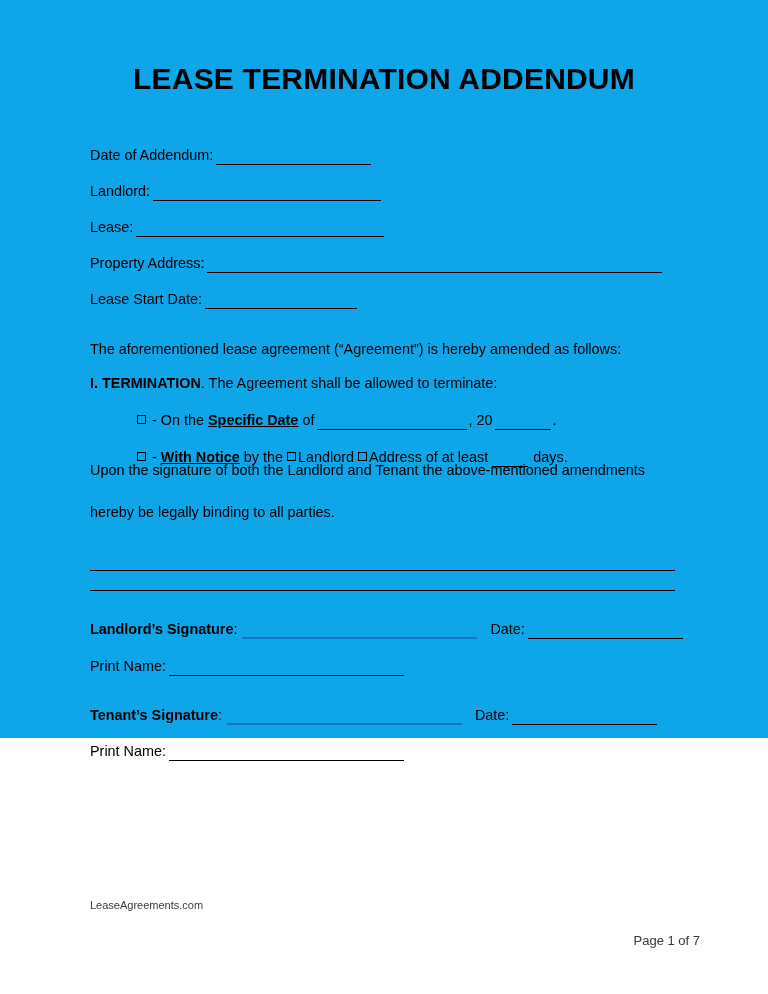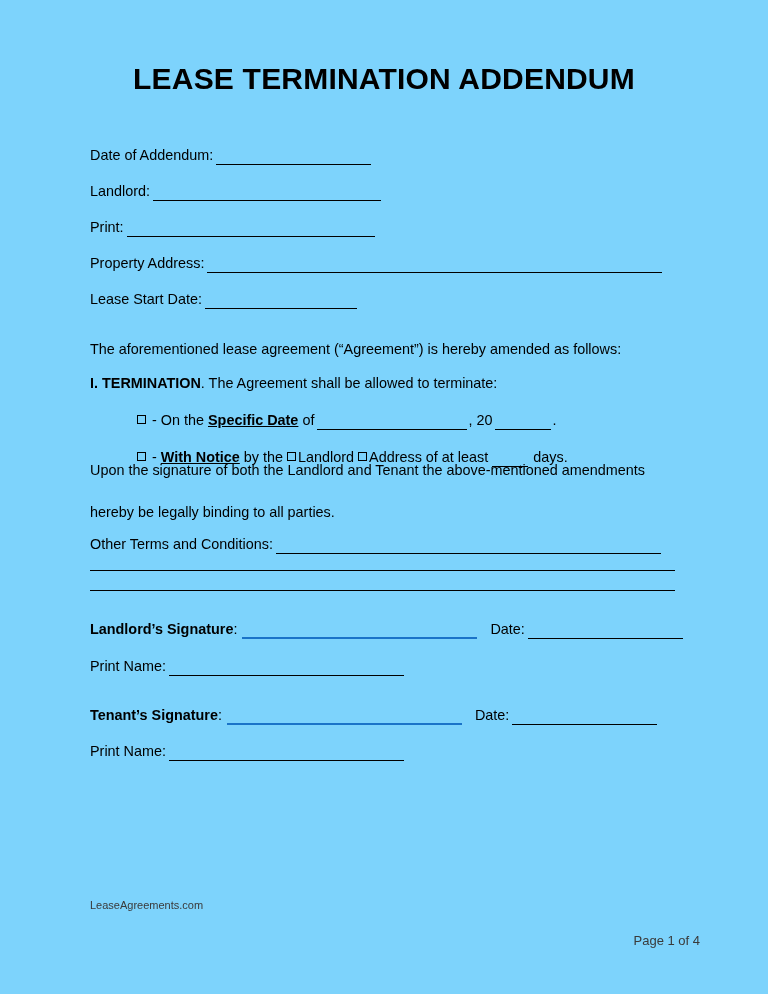--- a/index.html
+++ b/index.html
@@ -13,22 +13,22 @@
     font-family: "Liberation Sans", sans-serif;
     color: #000000;
     position: relative;
     overflow: hidden;
   }
 
   .page {
     position: absolute;
     left: 0; top: 0;
     width: 768px;
-    height: 994px;
-    background: #7dd3fc;
+    height: 738px;
+    background: #0ea5e9;
   }
 
   
   .doc-title {
     position: absolute;
     left: 0;
     top: 62px;
     width: 768px;
     text-align: center;
     font-size: 30px;
@@ -113,21 +113,21 @@
 
   <div class="block" style="top:146px;">
     <span>Date of Addendum:</span><span class="rule" style="width:155px;"></span>
   </div>
 
   <div class="block" style="top:182px;">
     <span>Landlord:</span><span class="rule" style="width:228px;"></span>
   </div>
 
   <div class="block" style="top:218px;">
-    <span>Print:</span><span class="rule" style="width:248px;"></span>
+    <span>Lease:</span><span class="rule" style="width:248px;"></span>
   </div>
 
   <div class="block" style="top:254px;">
     <span>Property Address:</span><span class="rule" style="width:455px;"></span>
   </div>
 
   <div class="block" style="top:340px;">The aforementioned lease agreement (“Agreement”) is hereby amended as follows:</div>
 
   <div class="block" style="top:290px;">
     <span>Lease Start Date:</span><span class="rule" style="width:152px;"></span>
@@ -152,23 +152,20 @@
     <span>by the</span>
     <span class="checkbox"></span><span>Landlord</span>
     <span class="checkbox"></span><span>Address</span>
     <span>of at least</span><span class="rule tiny" style="margin-left:4px;"></span>
     <span>days.</span>
   </div>
 
   <div class="block" style="top:461px;">Upon the signature of both the Landlord and Tenant the above-mentioned amendments</div>
   <div class="block" style="top:503px;">hereby be legally binding to all parties.</div>
 
-  <div class="block" style="top:535px;">
-    <span>Other Terms and Conditions:</span><span class="rule" style="width:385px;"></span>
-  </div>
   <div class="ruleline" style="top:570px;"></div>
   <div class="ruleline" style="top:590px;"></div>
 
   <div class="block" style="top:620px;">
     <span class="b">Landlord’s Signature</span><span>:</span><span class="rule sig" style="width:235px;"></span>
     <span style="margin-left:8px;">Date:</span><span class="rule" style="width:155px;"></span>
   </div>
 
   <div class="block" style="top:657px;">
     <span>Print Name:</span><span class="rule" style="width:235px;"></span>
@@ -177,15 +174,15 @@
   <div class="block" style="top:706px;">
     <span class="b">Tenant’s Signature</span><span>:</span><span class="rule sig" style="width:235px;"></span>
     <span style="margin-left:8px;">Date:</span><span class="rule" style="width:145px;"></span>
   </div>
 
   <div class="block" style="top:742px;">
     <span>Print Name:</span><span class="rule" style="width:235px;"></span>
   </div>
 
   <div class="footer-left">LeaseAgreements.com</div>
-  <div class="footer-right">Page 1 of 4</div>
+  <div class="footer-right">Page 1 of 7</div>
 
 </div>
 
 </body></html>

